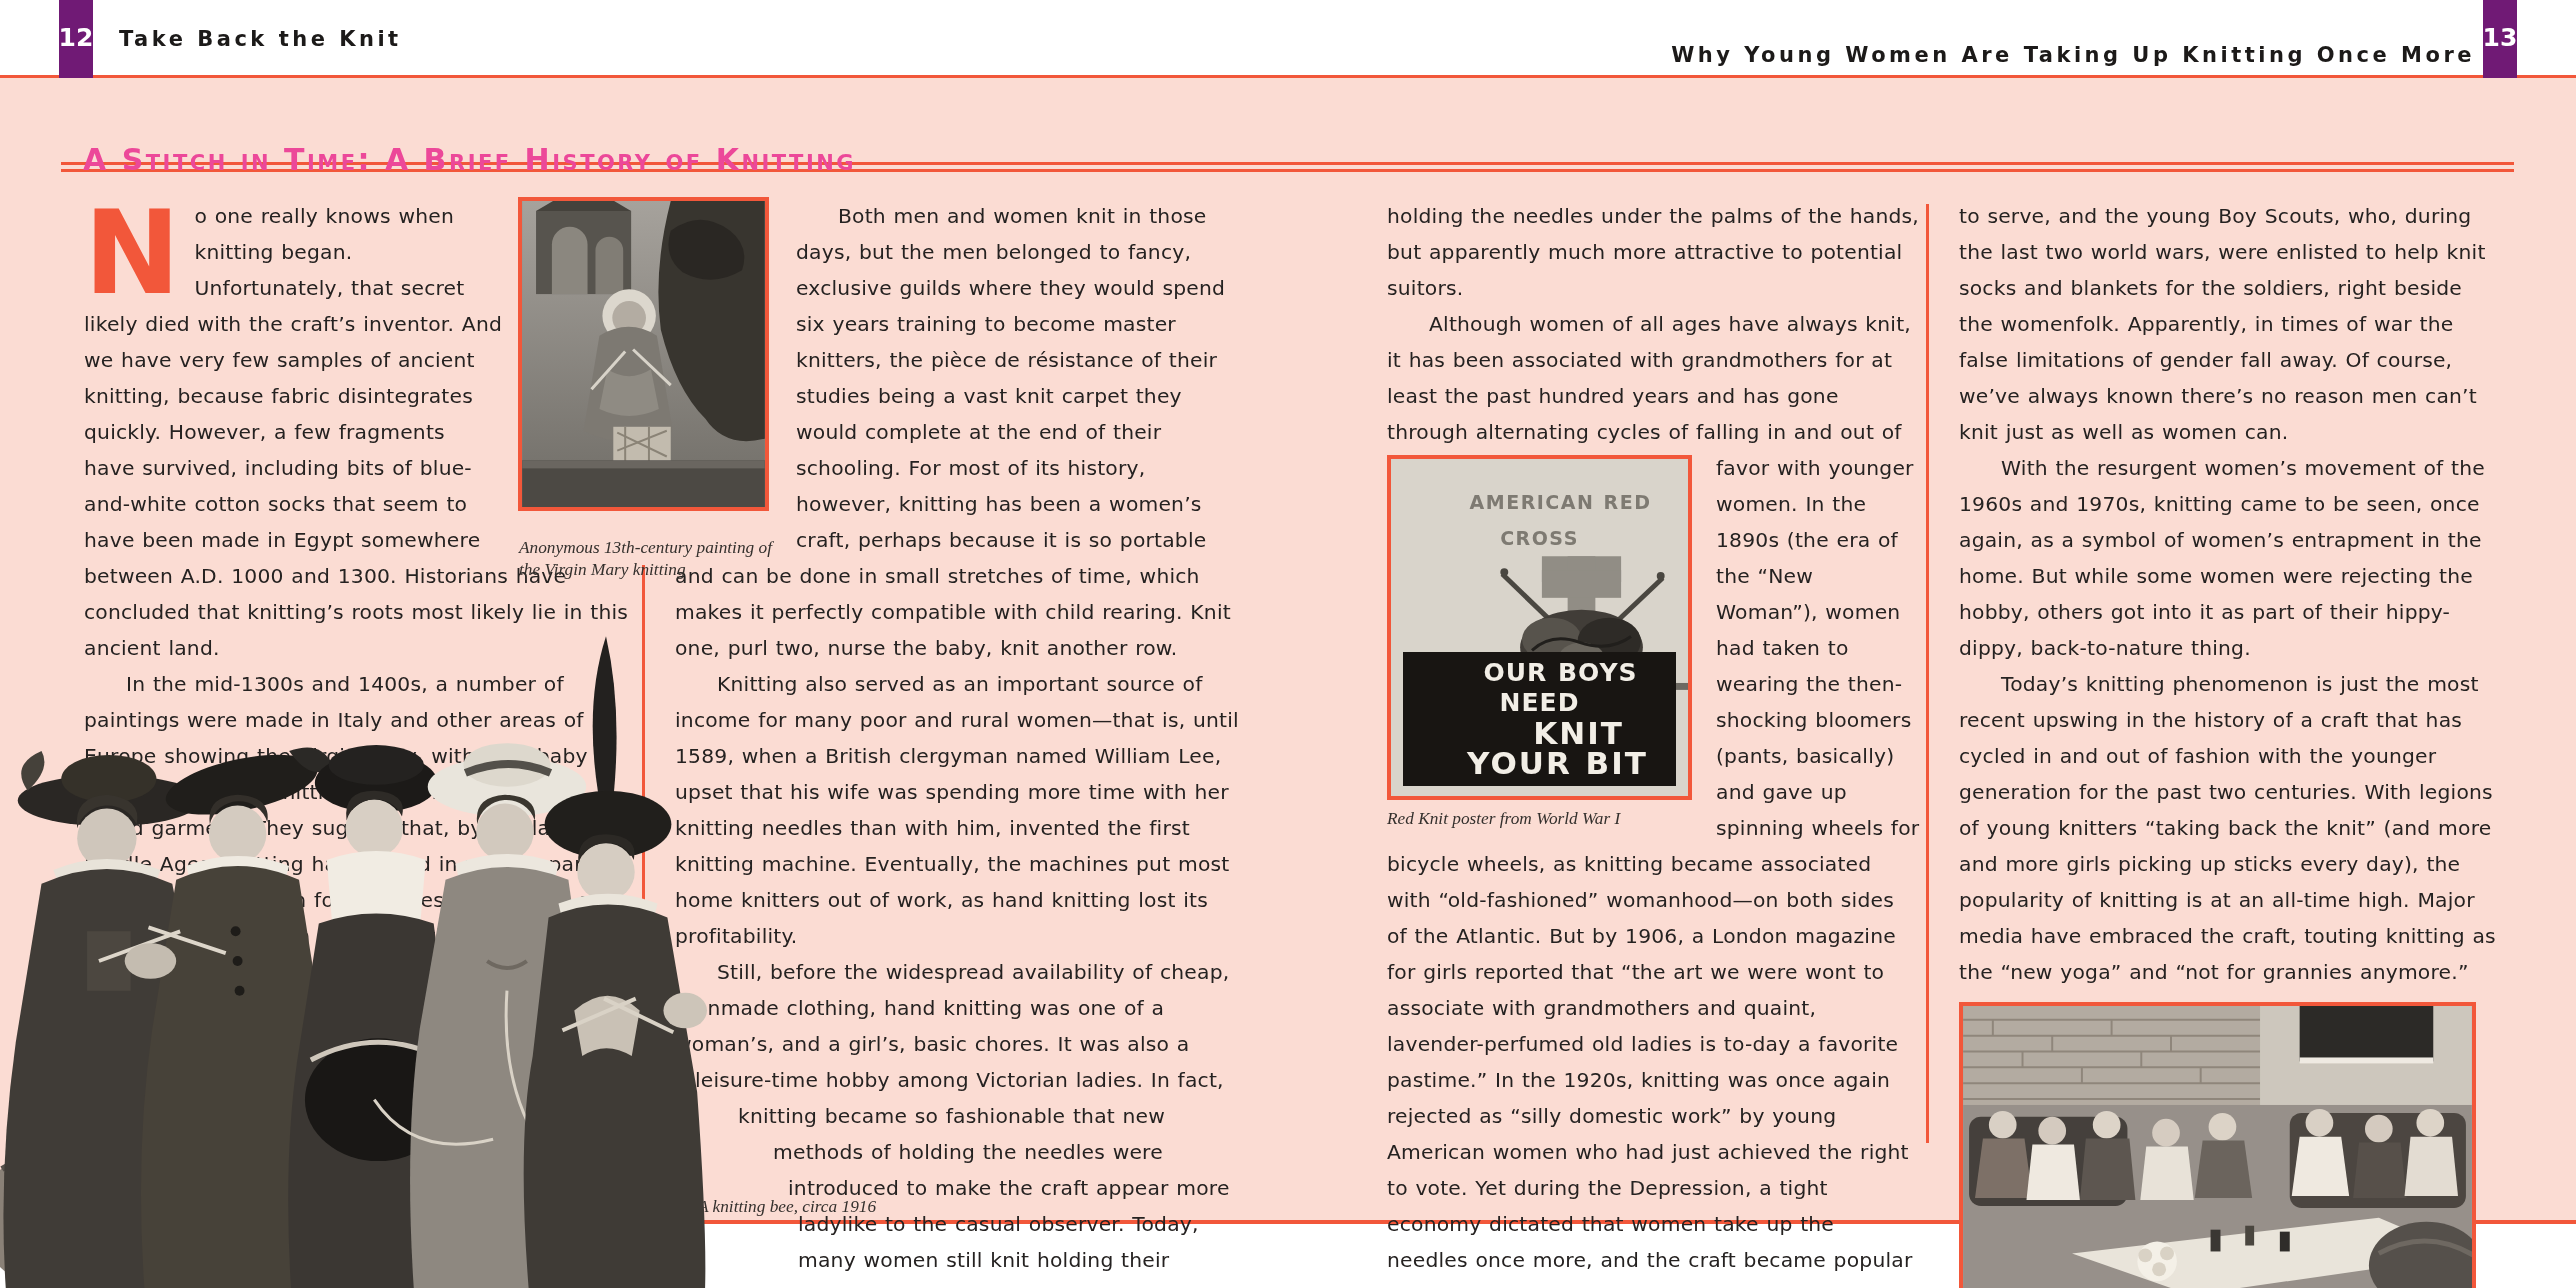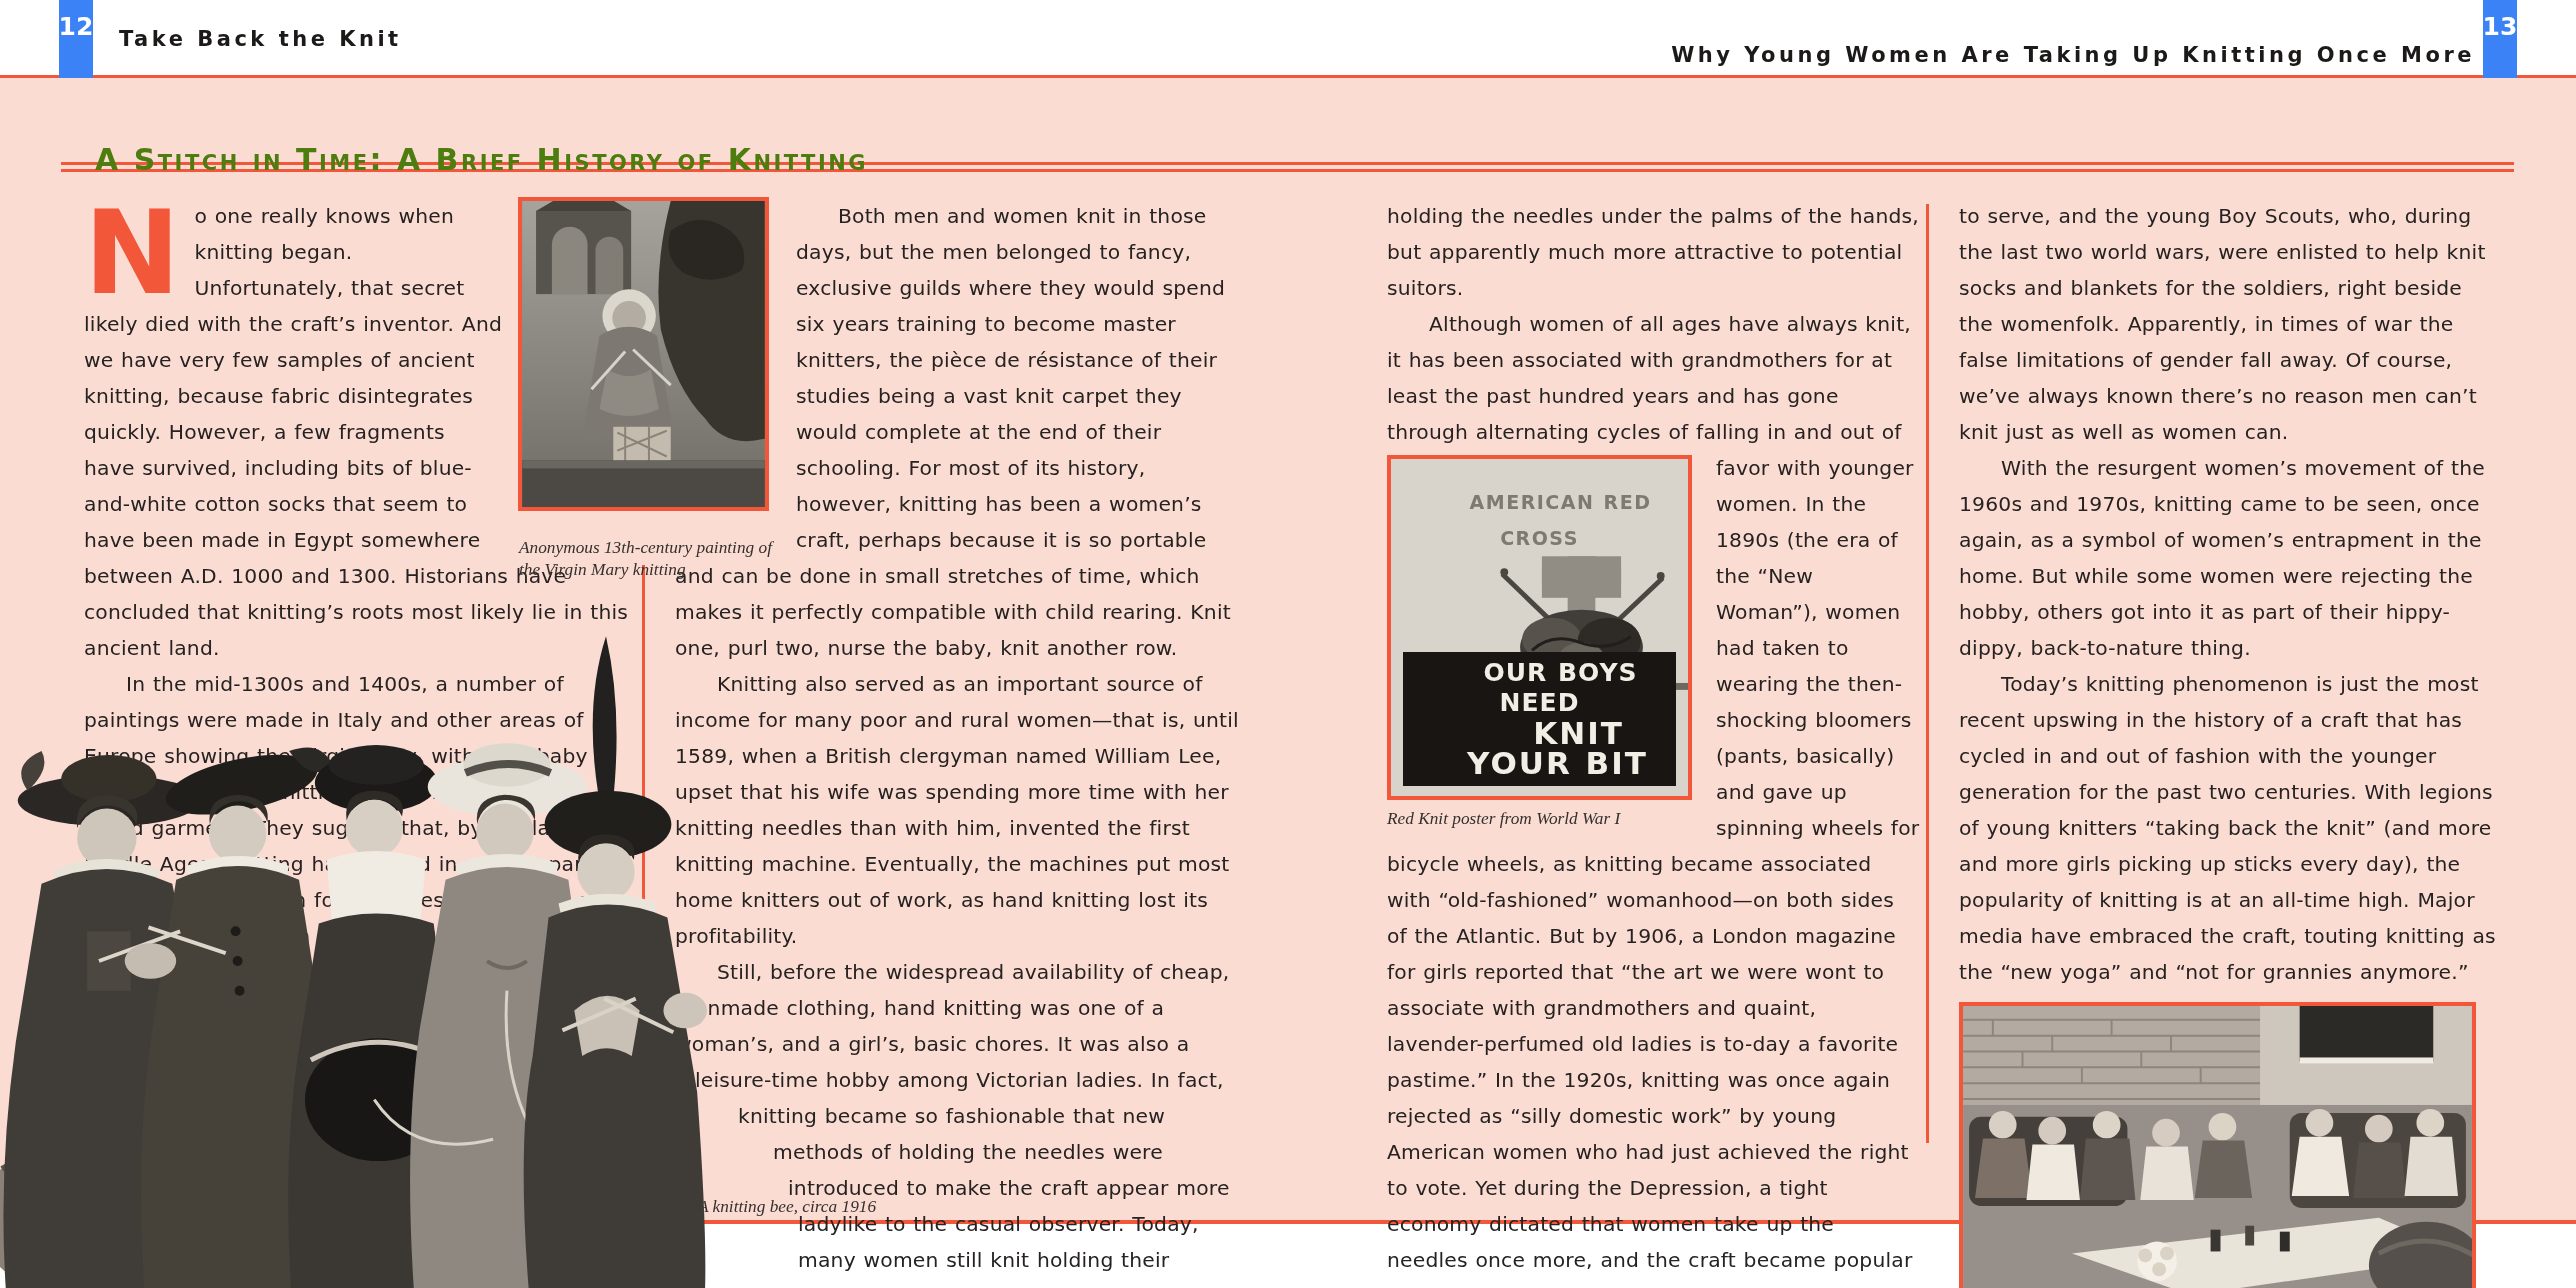--- a/index.html
+++ b/index.html
@@ -10,37 +10,37 @@
     color:#232020;
   }
   .pink-bg{
     position:absolute;left:0;top:75px;width:2576px;height:1142px;
     background:#fbdcd3;
     border-top:3px solid #f2573a;
     border-bottom:4px solid #f2573a;
     z-index:0;
   }
   .tab{
-    position:absolute;top:0;width:34px;height:78px;background:#3b82f6;
-    color:#ffffff;display:flex;align-items:center;justify-content:center;
+    position:absolute;top:0;width:34px;height:78px;background:#701a75;
+    color:#ffffff;display:flex;align-items:flex-end;justify-content:center;
     font-size:25px;font-weight:bold;padding-bottom:26px;box-sizing:border-box;
     z-index:3;
   }
   .tab-left{left:59px;}
   .tab-right{left:2483px;}
   .running-head{
     position:absolute;top:27px;font-size:21px;font-weight:bold;
     letter-spacing:3.5px;color:#1c1a19;z-index:3;white-space:nowrap;
   }
   .head-left{left:119px;}
   .head-right{right:101px;text-align:left;margin-top:16px;}
   .page-title{
-    position:absolute;left:95px;top:122px;z-index:3;
+    position:absolute;left:83px;top:122px;z-index:3;
     font-size:30px;font-weight:bold;letter-spacing:2.5px;
-    font-variant:small-caps;color:#4d7c0f;white-space:nowrap;
+    font-variant:small-caps;color:#ec4899;white-space:nowrap;
   }
   .title-rule{
     position:absolute;left:61px;top:162px;width:2453px;height:4px;z-index:2;
     border-top:3px solid #f2573a;border-bottom:3px solid #f2573a;
   }
   .vrule{position:absolute;width:3px;background:#f2573a;z-index:1;}
   .vrule-1{left:642px;top:565px;height:515px;}
   .vrule-2{left:1926px;top:204px;height:939px;}
 
   .col{position:absolute;top:198px;z-index:2;font-size:20.3px;line-height:36px;

